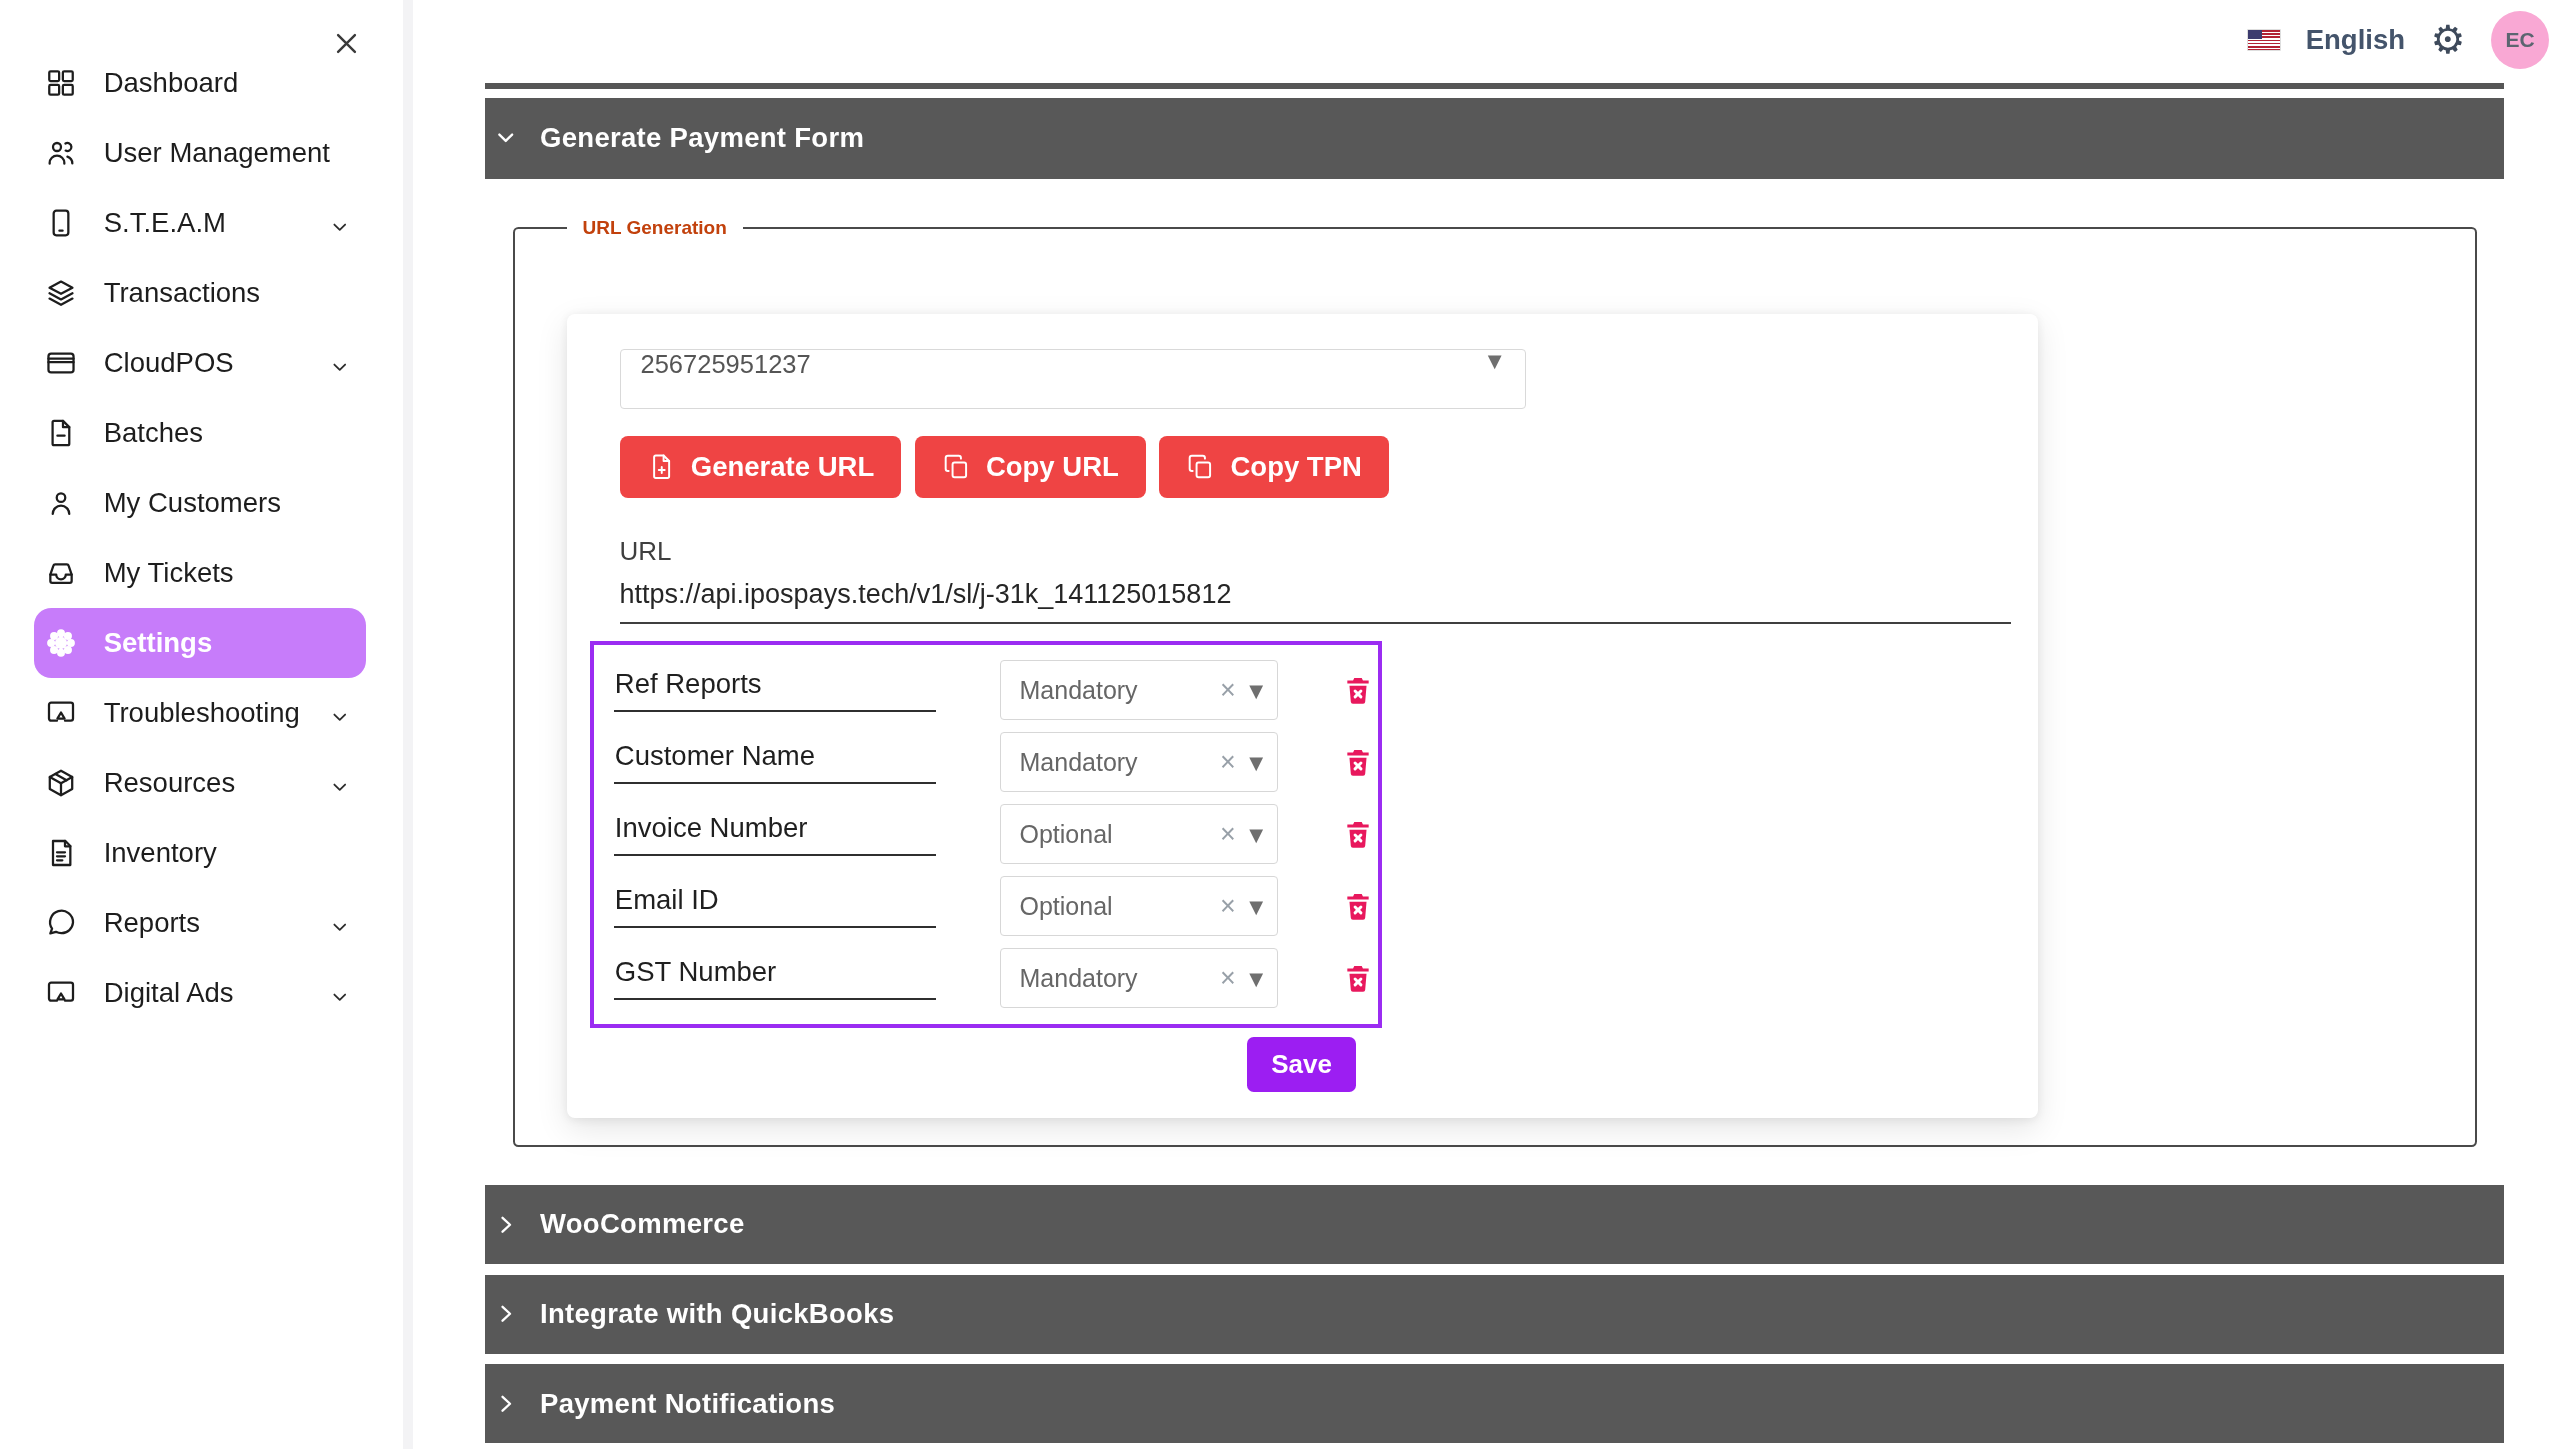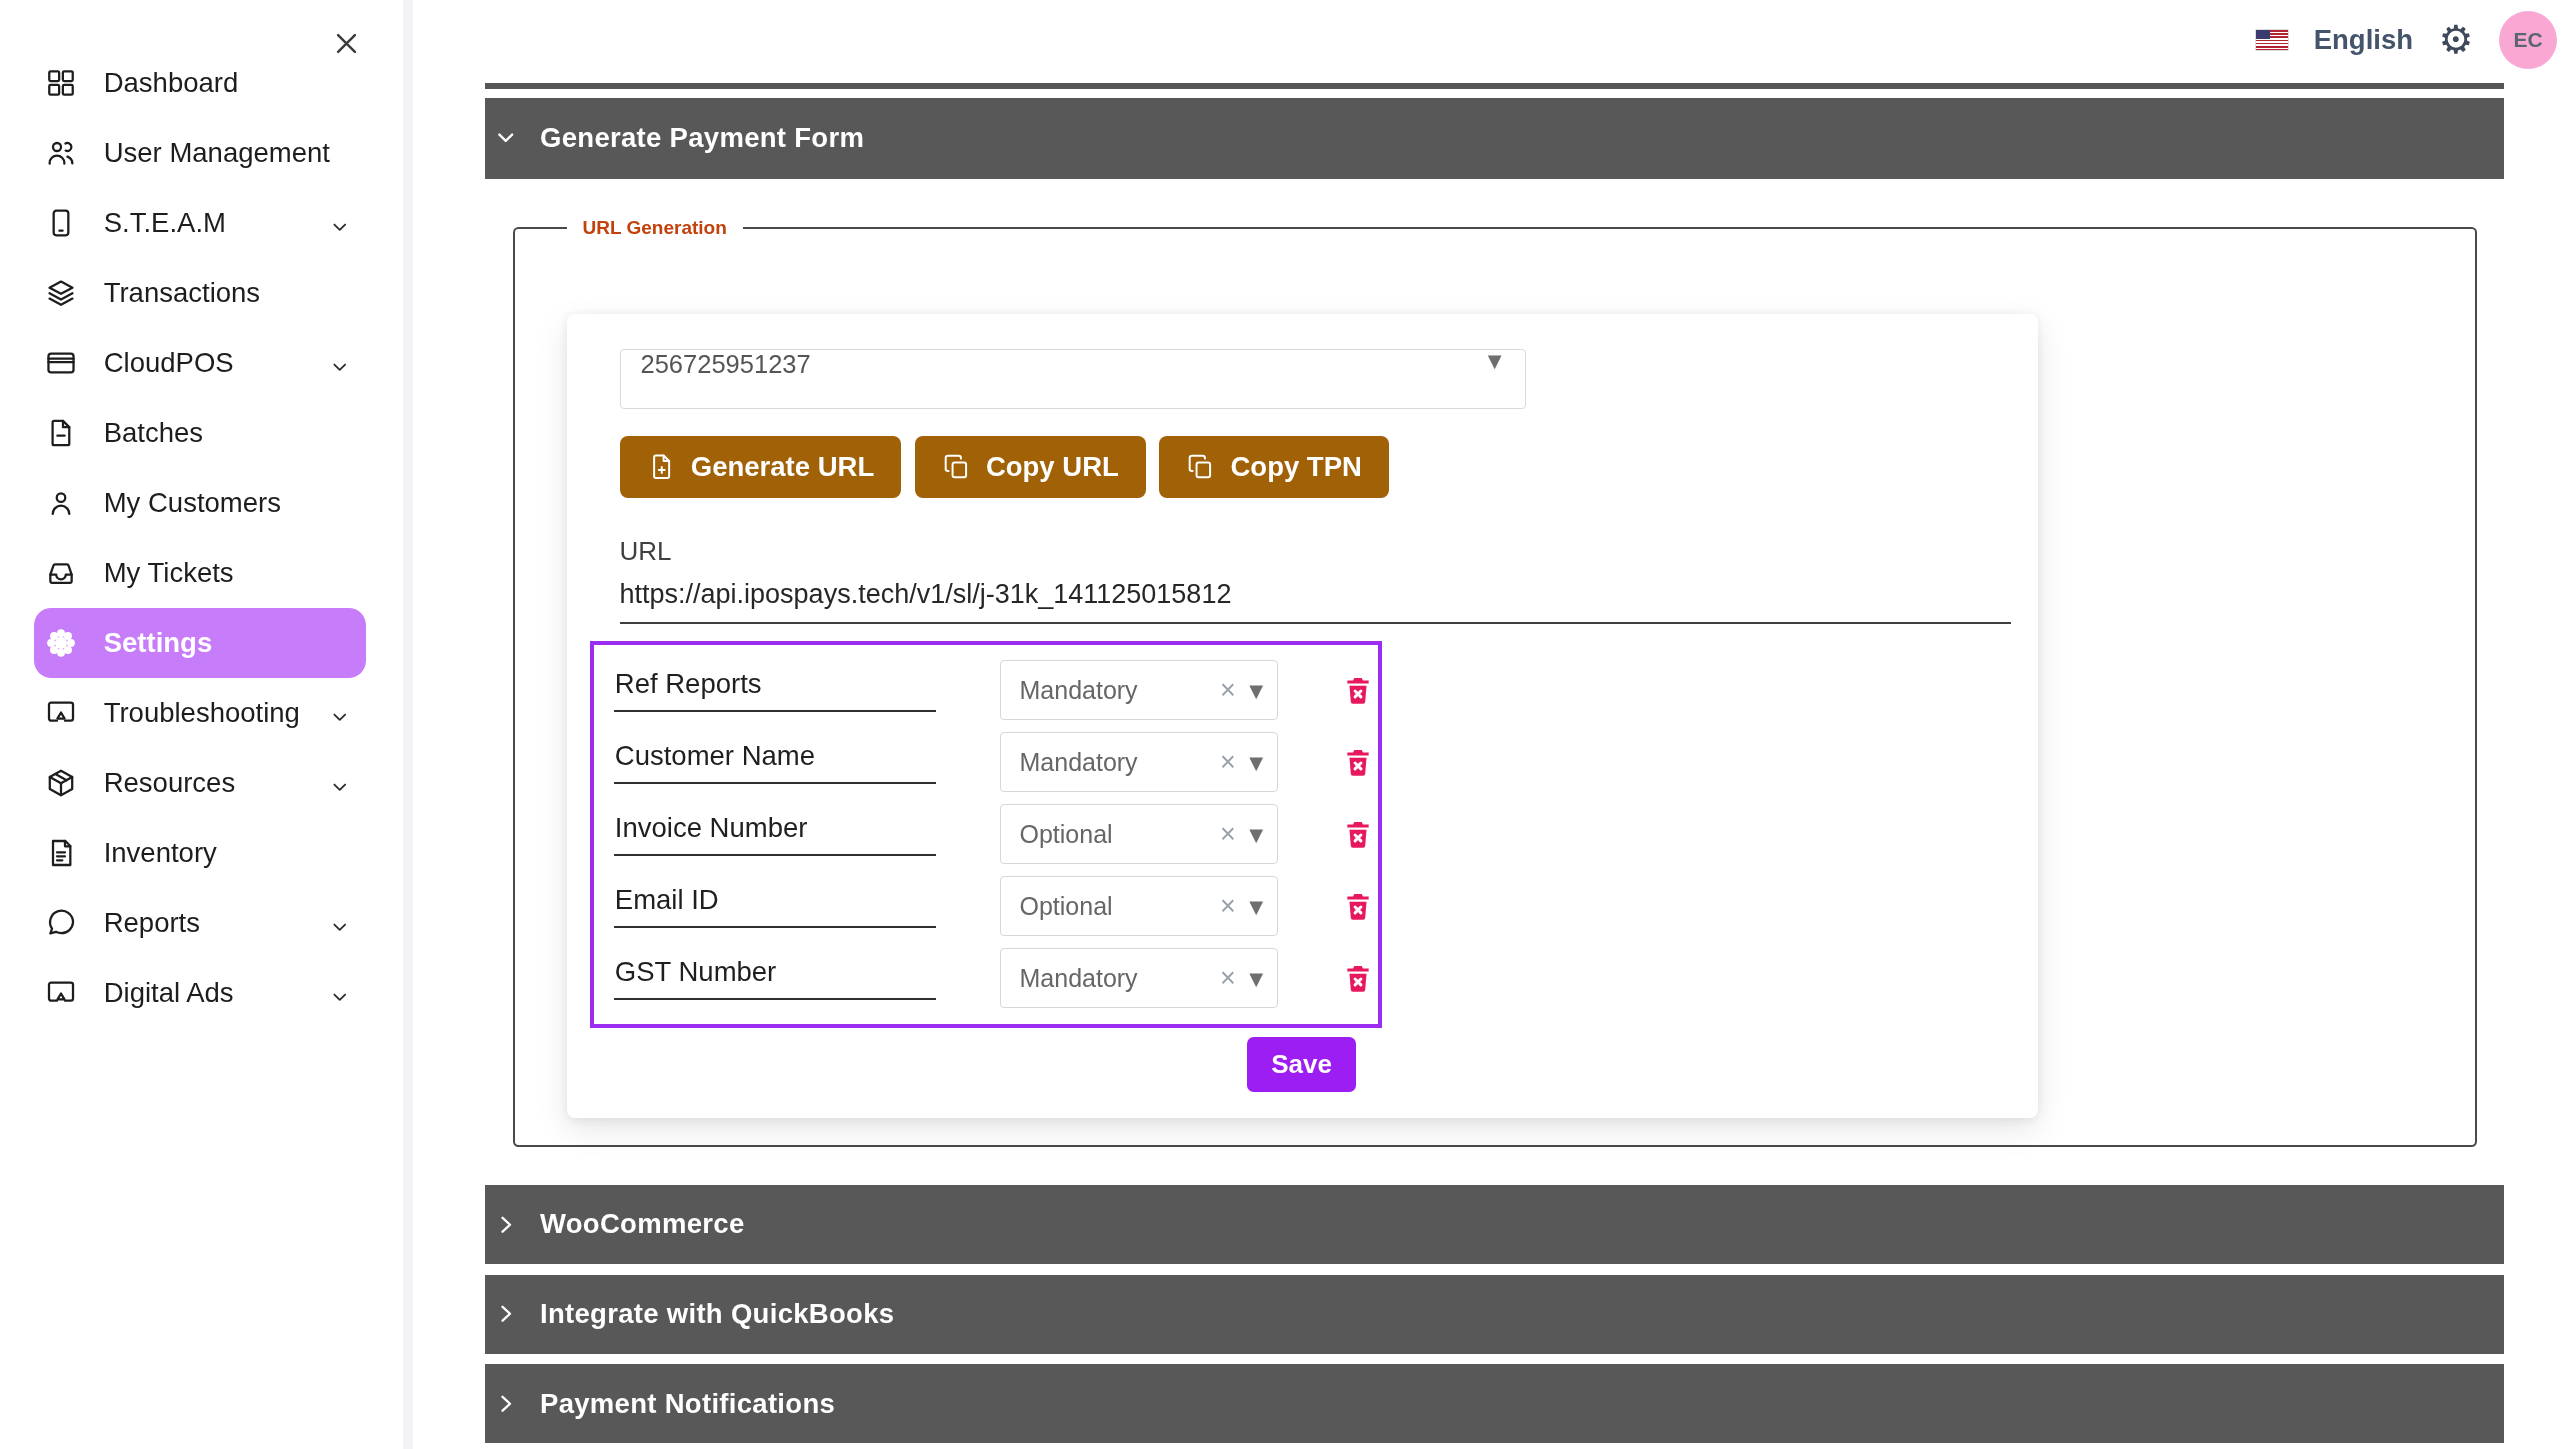--- a/index.html
+++ b/index.html
@@ -23,21 +23,21 @@
   .nav-ic { width:32px; height:32px; flex:none; margin-right:27px; display:flex; align-items:center; }
   .nav-ic svg { width:32px; height:32px; stroke:#1d1d1d; fill:none; stroke-width:1.7; stroke-linecap:round; stroke-linejoin:round; }
   .nav-label { white-space:nowrap; }
   .nav-chev { margin-left:auto; width:21.5px; height:21.5px; }
   .nav-chev svg { width:21.5px; height:21.5px; stroke:#2b2b2b; fill:none; stroke-width:2; stroke-linecap:round; stroke-linejoin:round; }
   .nav-item.active { background:#c77cfa; color:#fff; font-weight:700; }
   .nav-item.active .nav-ic svg { stroke:none; }
 
   
   .main { flex:1; display:flex; flex-direction:column; min-width:0; }
-  .topbar { height:79px; flex:none; display:flex; align-items:center; justify-content:flex-end; gap:25.5px; padding-right:19px; background:#fff; }
+  .topbar { height:79px; flex:none; display:flex; align-items:center; justify-content:flex-end; gap:25.5px; padding-right:27px; background:#fff; }
   .flag { position:relative; width:32px; height:20px; flex:none;
           background:repeating-linear-gradient(180deg,#b22234 0 1.6px,#ffffff 1.6px 3.2px); box-shadow:0 0 0 0.7px #d0d0d0; }
   .flag::before { content:""; position:absolute; left:0; top:0; width:14px; height:9.4px; background:#3c3b6e; }
   .lang-label { font-size:27.5px; font-weight:600; color:#44546b; }
   .gear { font-family:"DejaVu Sans", sans-serif; font-size:39px; color:#3e4a5b; line-height:1; cursor:pointer; }
   .avatar { width:58px; height:58px; border-radius:50%; background:#f9a8d4; display:flex; align-items:center; justify-content:center;
             font-size:21px; font-weight:600; color:#5c6570; cursor:pointer; }
 
   .content { flex:1; padding:4px 72px 0 72px; }
 
@@ -56,21 +56,21 @@
   .card { margin:75px 0 0 52px; width:1471px; background:#fff; border-radius:8px;
           box-shadow:0 1.3px 9.4px rgba(0,0,0,.07), 0 10.7px 32px rgba(0,0,0,.10);
           padding:35px 27px 25.5px 53px; }
 
   .tpn-select { width:906px; height:60px; border:1.3px solid #d9d9d9; border-radius:4px; background:#fff;
                 display:flex; align-items:flex-start; justify-content:space-between; padding:0 23px 0 20px; cursor:pointer; }
   .tpn-value { font-size:25.5px; color:#555; }
   .caret { font-family:"DejaVu Sans", sans-serif; font-size:18px; color:#6f6f6f; }
 
   .btn-row { margin-top:27px; display:flex; gap:13.4px; }
-  .btn { height:62px; border:none; border-radius:8px; background:#a16207; color:#fff; font-family:inherit;
+  .btn { height:62px; border:none; border-radius:8px; background:#ef4444; color:#fff; font-family:inherit;
          font-size:27.5px; font-weight:700; display:inline-flex; align-items:center; gap:14.8px; padding:0 27px; cursor:pointer; }
   .btn svg { width:29.5px; height:29.5px; stroke:#fff; fill:none; stroke-width:1.6; stroke-linecap:round; stroke-linejoin:round; }
 
   .url-label { margin-top:38px; font-size:26px; color:#3f3f3f; }
   .url-value { margin-top:12px; font-size:27px; color:#262626; padding-bottom:12px; border-bottom:2px solid #3f3f3f; width:100%; }
 
   .fields-box { margin:17.4px 0 0 -30px; width:792px; border:4px solid #9b2cf2; padding:9.4px 19px 9.4px 20px; }
   .field-row { height:72px; display:grid; grid-template-columns:322px 278px 1fr; column-gap:64px; align-items:center; }
   .field-label { font-size:27.5px; color:#1f1f1f; border-bottom:2px solid #2f2f2f; padding:0 2.7px 10px 1.3px; cursor:text; }
   .req-select { height:60px; border:1.3px solid #d7d7d7; border-radius:4px; background:#fff; display:flex; align-items:center;

